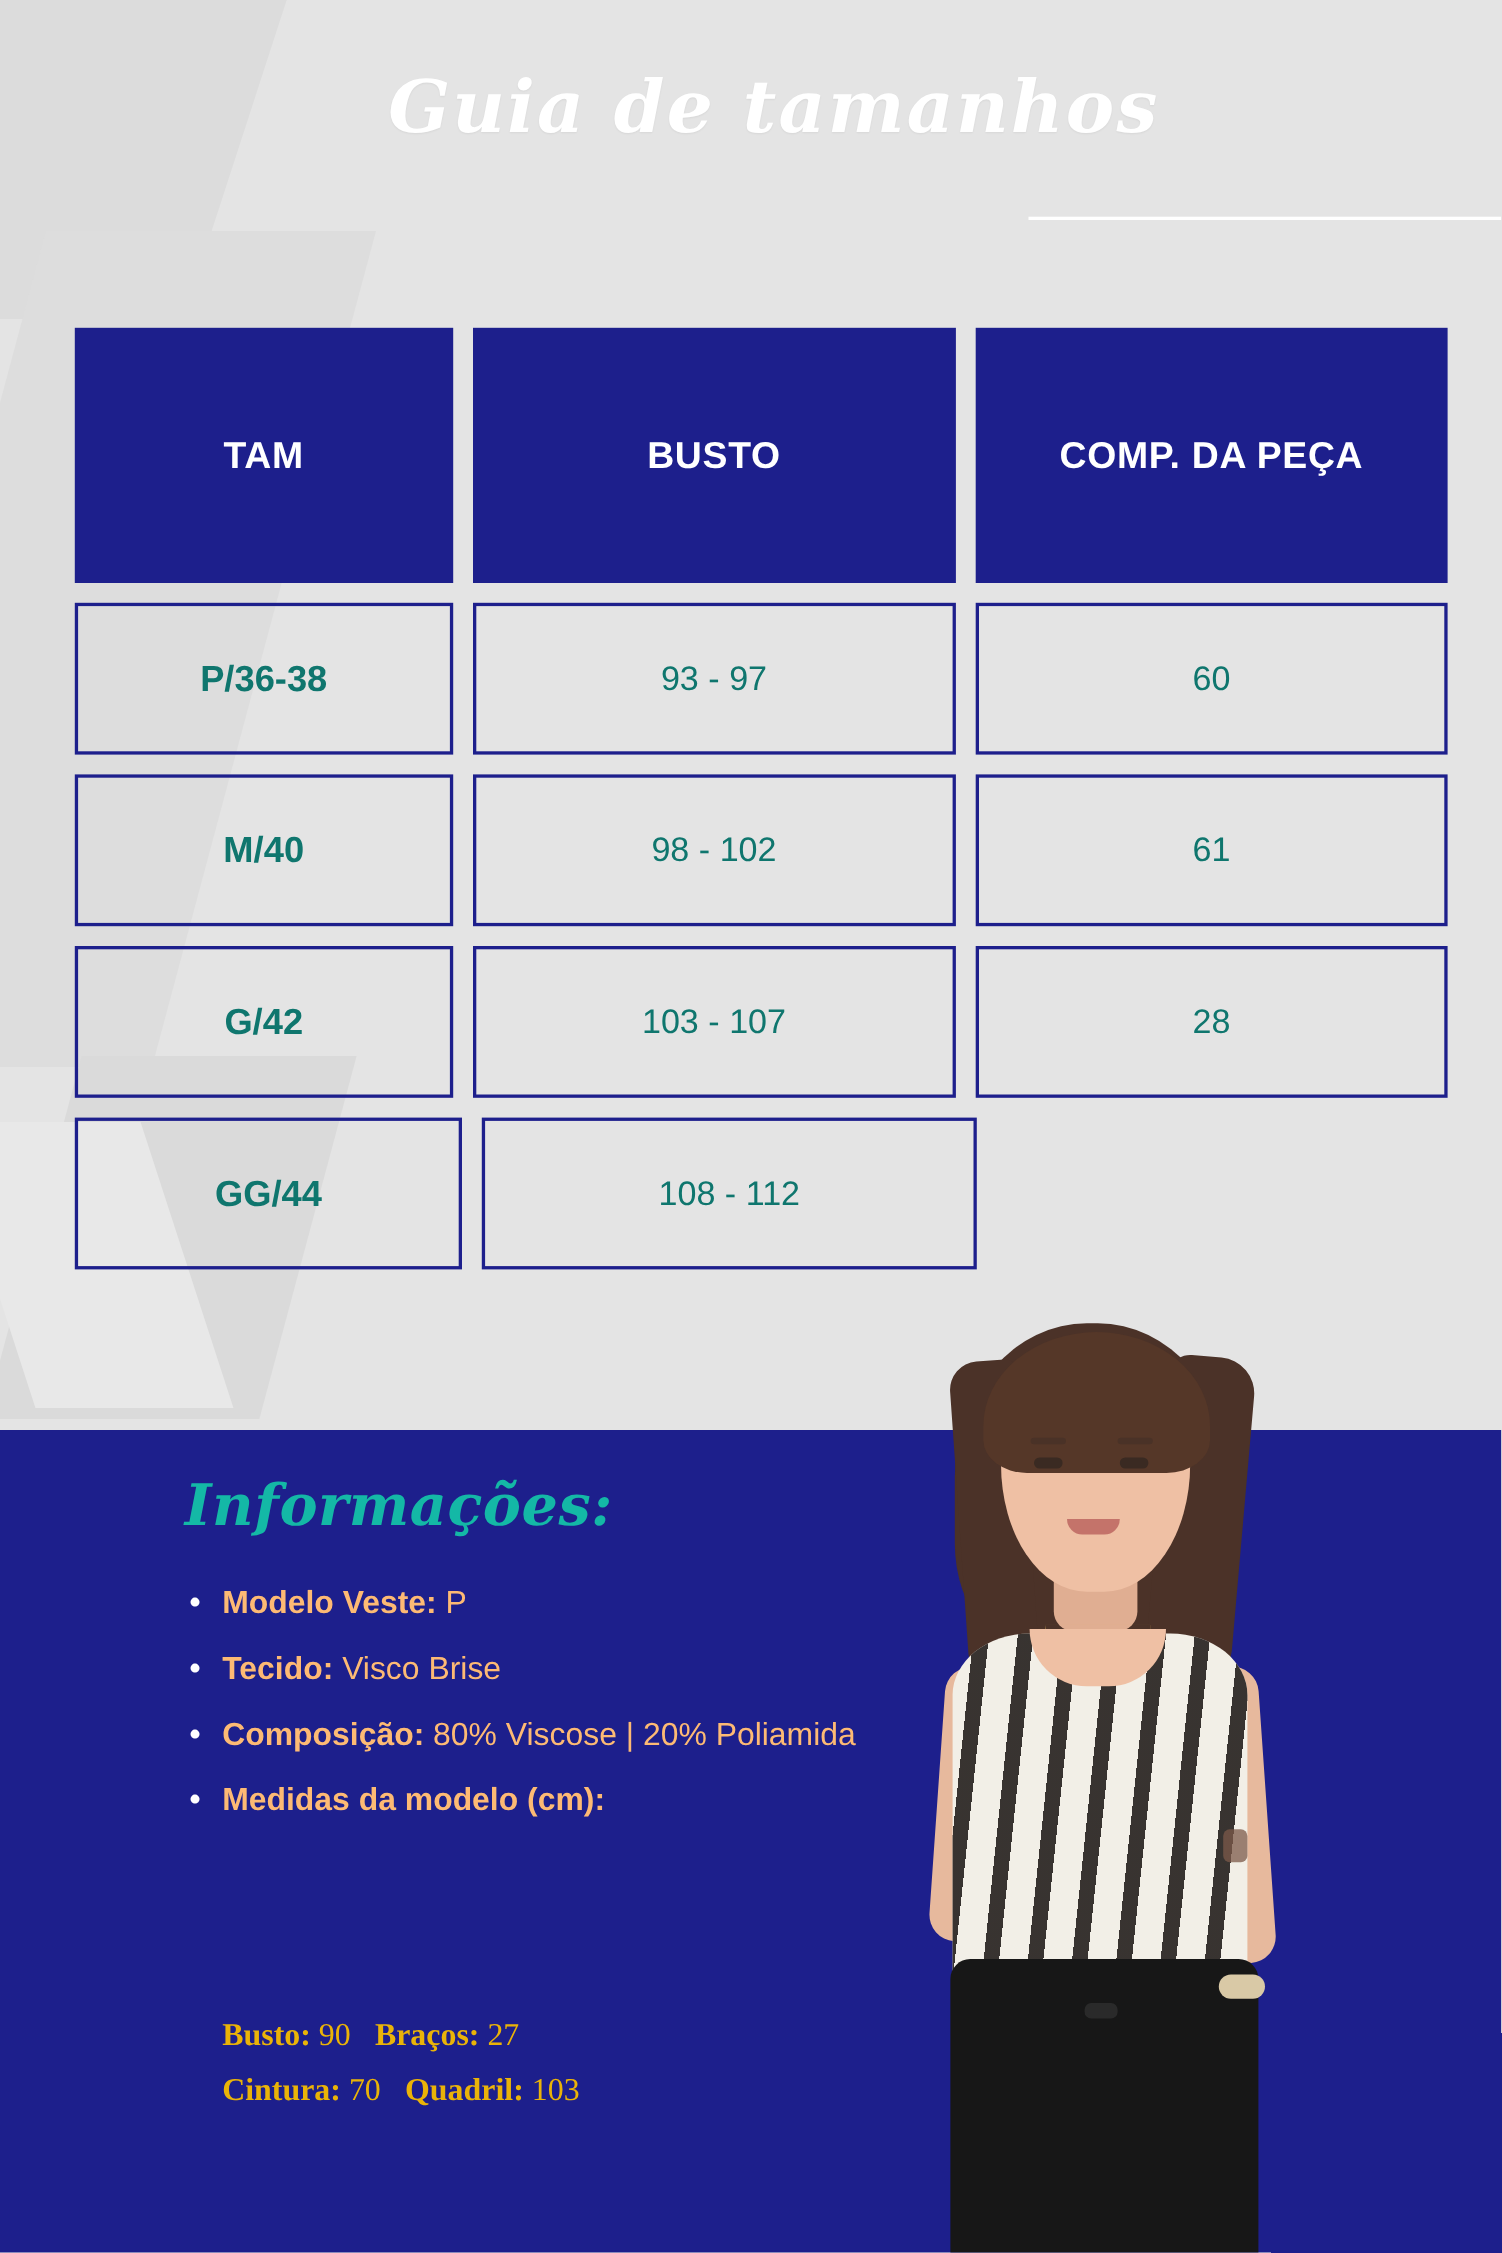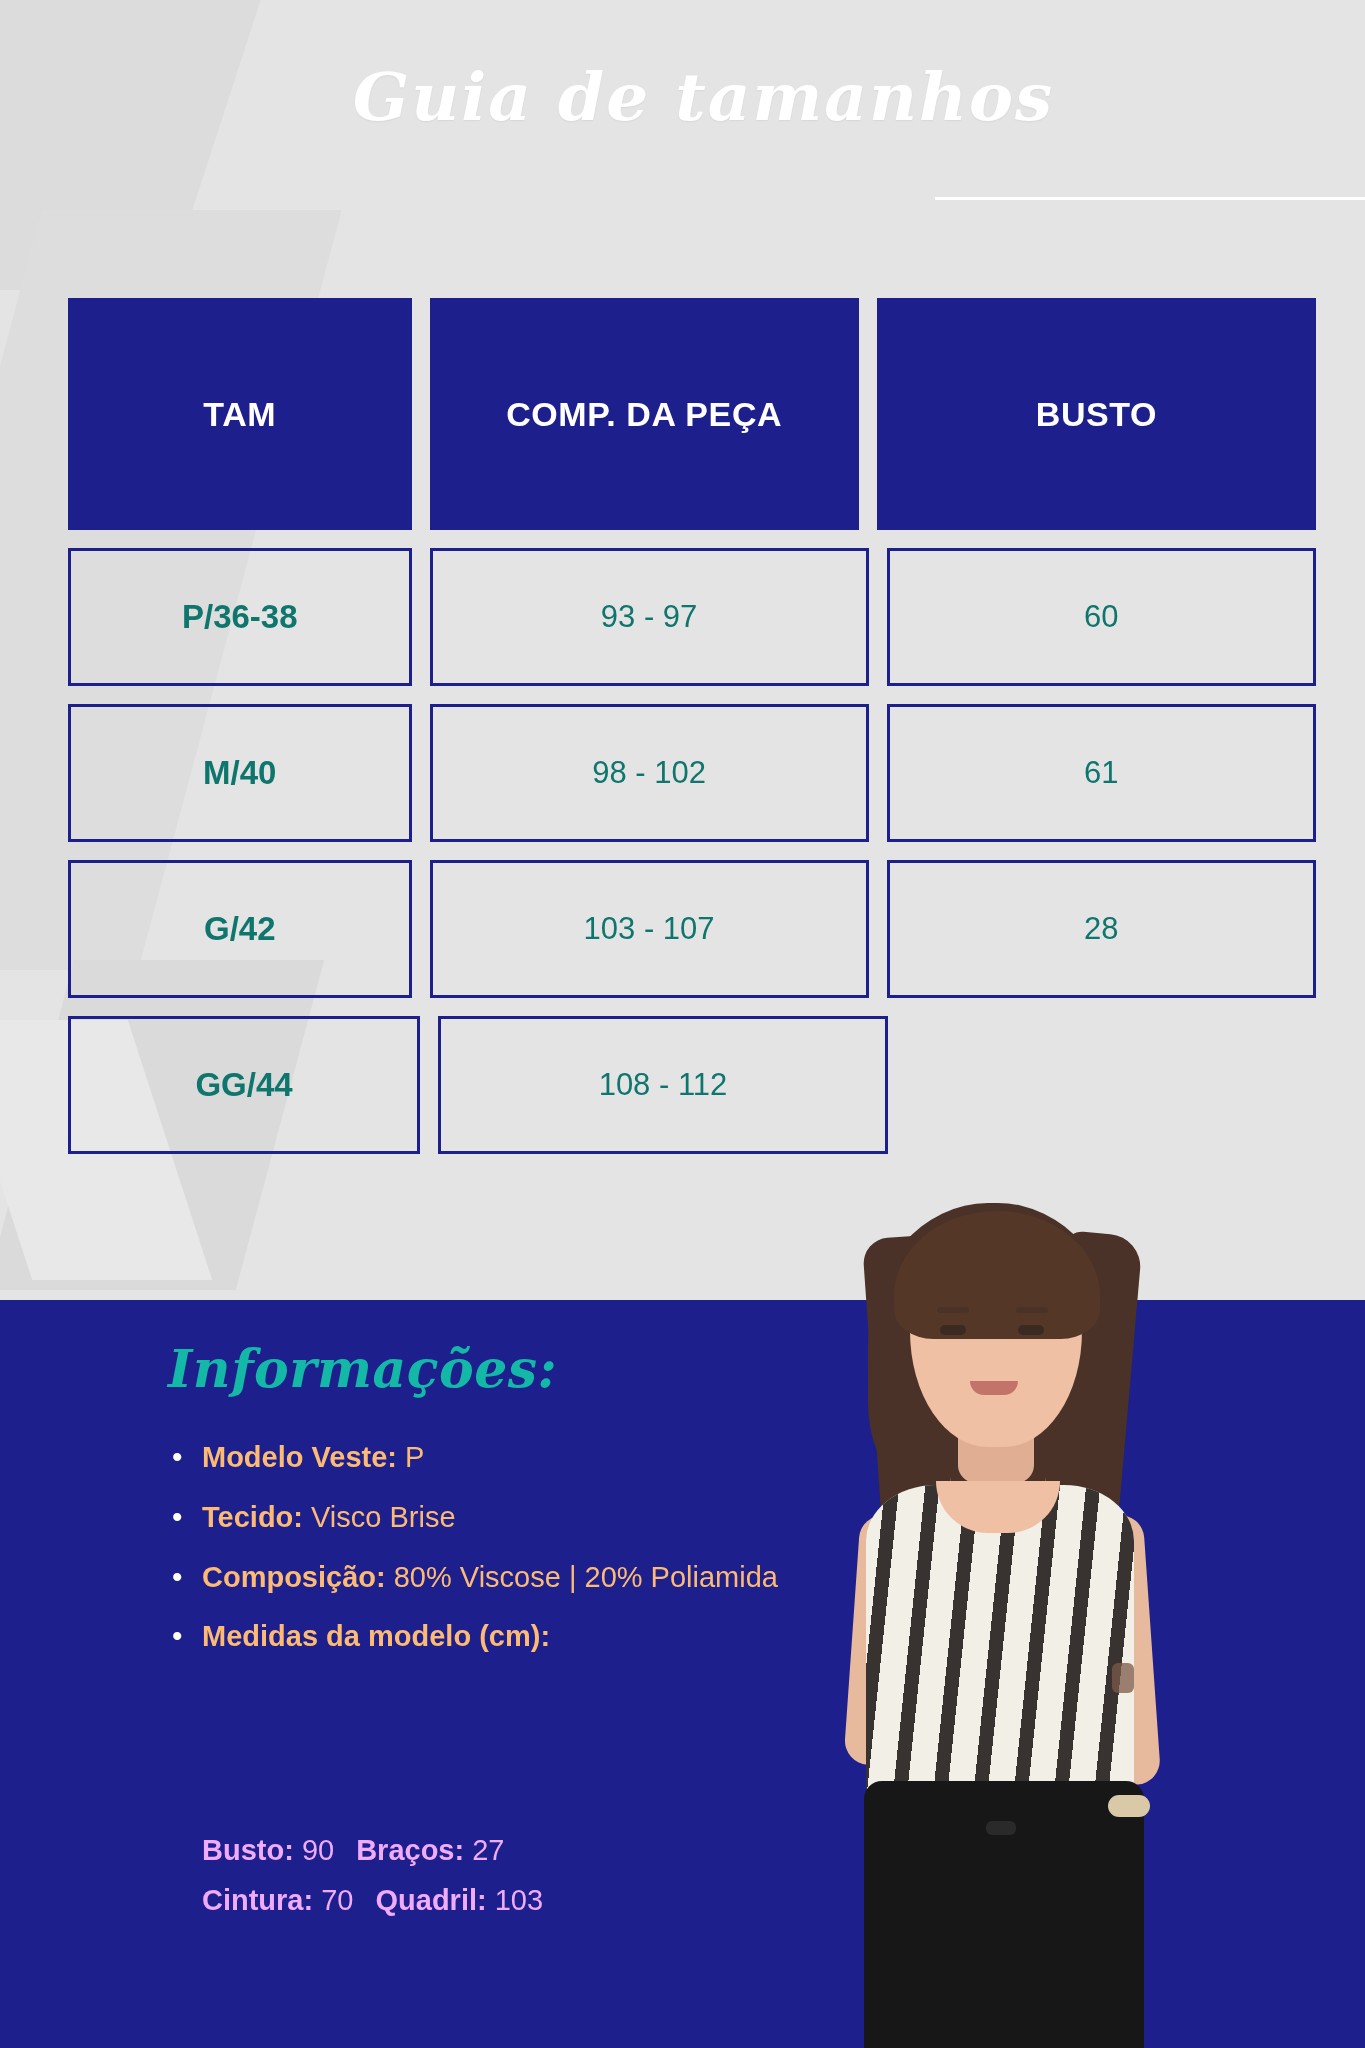--- a/index.html
+++ b/index.html
@@ -180,22 +180,23 @@
     top: -2px;
     font-size: 30px;
     color: #ffffff;
   }
   .info-list b { font-weight: 700; }
   .measure-line {
     position: relative;
     padding-left: 34px;
     font-size: 29px;
     line-height: 1.6;
-    color: #f0abfc;
+    color: #eab308;
     margin-bottom: 4px;
+    font-family: Liberation Serif, serif;
   }
   .measure-line .gap { display: inline-block; width: 22px; }
 
   
   .model {
     position: absolute;
     left: 790px;
     top: 1185px;
     width: 420px;
     height: 863px;
@@ -398,22 +399,22 @@
 
   <div class="header">
     <div class="title">Guia de tamanhos</div>
     <div class="title-rule"></div>
   </div>
 
   <div class="table">
 
     <div class="row head-row">
       <div class="cell c1">TAM</div>
+      <div class="cell c2">BUSTO</div>
       <div class="cell c3">COMP. DA PEÇA</div>
-      <div class="cell c2">BUSTO</div>
     </div>
 
     <div class="row body-row">
       <div class="cell c1">P/36-38</div>
       <div class="cell c2">93 - 97</div>
       <div class="cell c3">60</div>
     </div>
 
     <div class="row body-row">
       <div class="cell c1">M/40</div>

